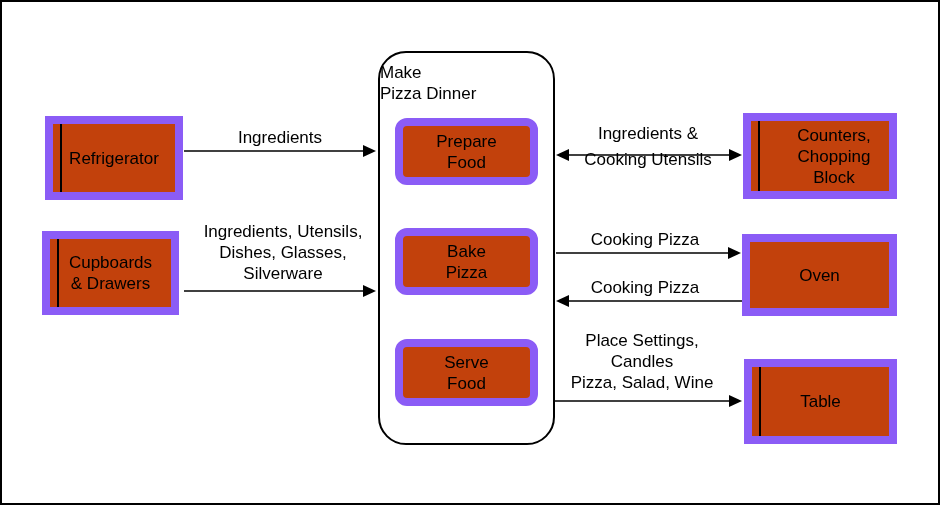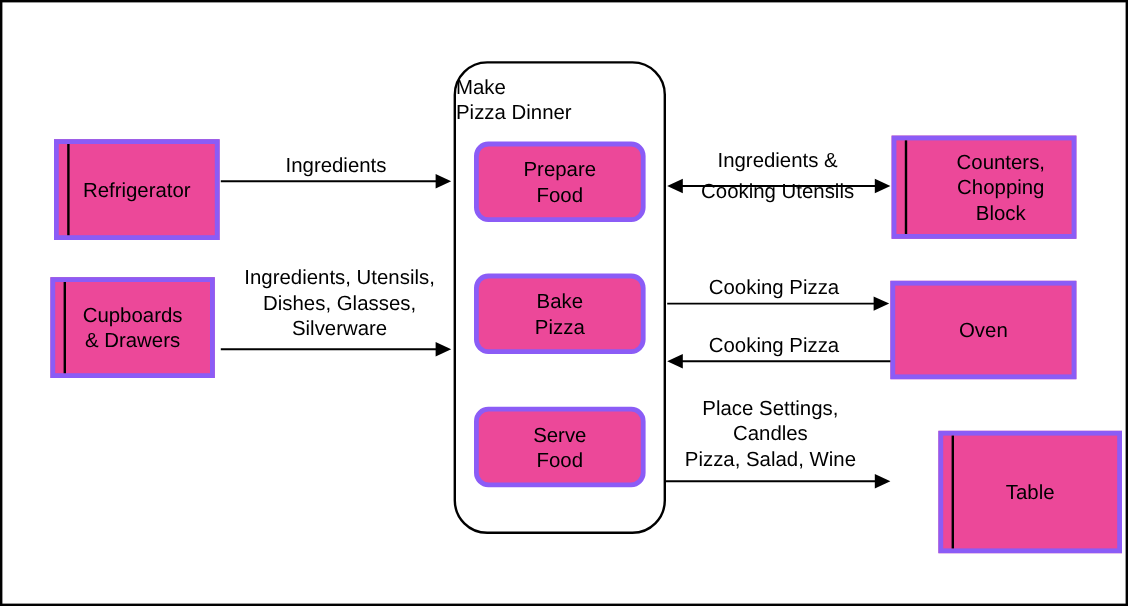--- a/index.html
+++ b/index.html
@@ -11,21 +11,21 @@
     font-family: "Liberation Sans", sans-serif;
     overflow: hidden;
   }
   .frame {
     position: absolute; inset: 0;
     border: 2px solid #000;
     box-sizing: border-box;
   }
   .box {
     position: absolute; box-sizing: border-box;
-    border: 4px solid #8b5cf6; background: #ec4899;
+    border: 8px solid #8b5cf6; background: #c2410c;
     display: flex; align-items: center; justify-content: center;
     text-align: center;
     font-size: 17px; line-height: 21px;
     white-space: pre-line;
   }
   .edge2 {
     position: absolute; left: 7px; top: 0; bottom: 0;
     width: 2px; background: #000;
   }
   .proc { border-radius: 12px; }
@@ -92,21 +92,21 @@
   <span class="edge2"></span>
   <span>Counters,
 Chopping
 Block</span>
 </div>
 
 <div class="box" style="left:742px; top:234px; width:155px; height:82px;justify-content:center;">
   <span>Oven</span>
 </div>
 
-<div class="box" style="left:782px; top:359px; width:153px; height:102px;">
+<div class="box" style="left:744px; top:359px; width:153px; height:85px;">
   <span class="edge2"></span>
   <span>Table</span>
 </div>
 
 <svg class="arrows" width="940" height="505" viewBox="0 0 940 505">
   <g>
     <line x1="184" y1="151" x2="364" y2="151"></line>
     <polygon points="376,151 363,145 363,157"></polygon>
   </g>
   <g>

